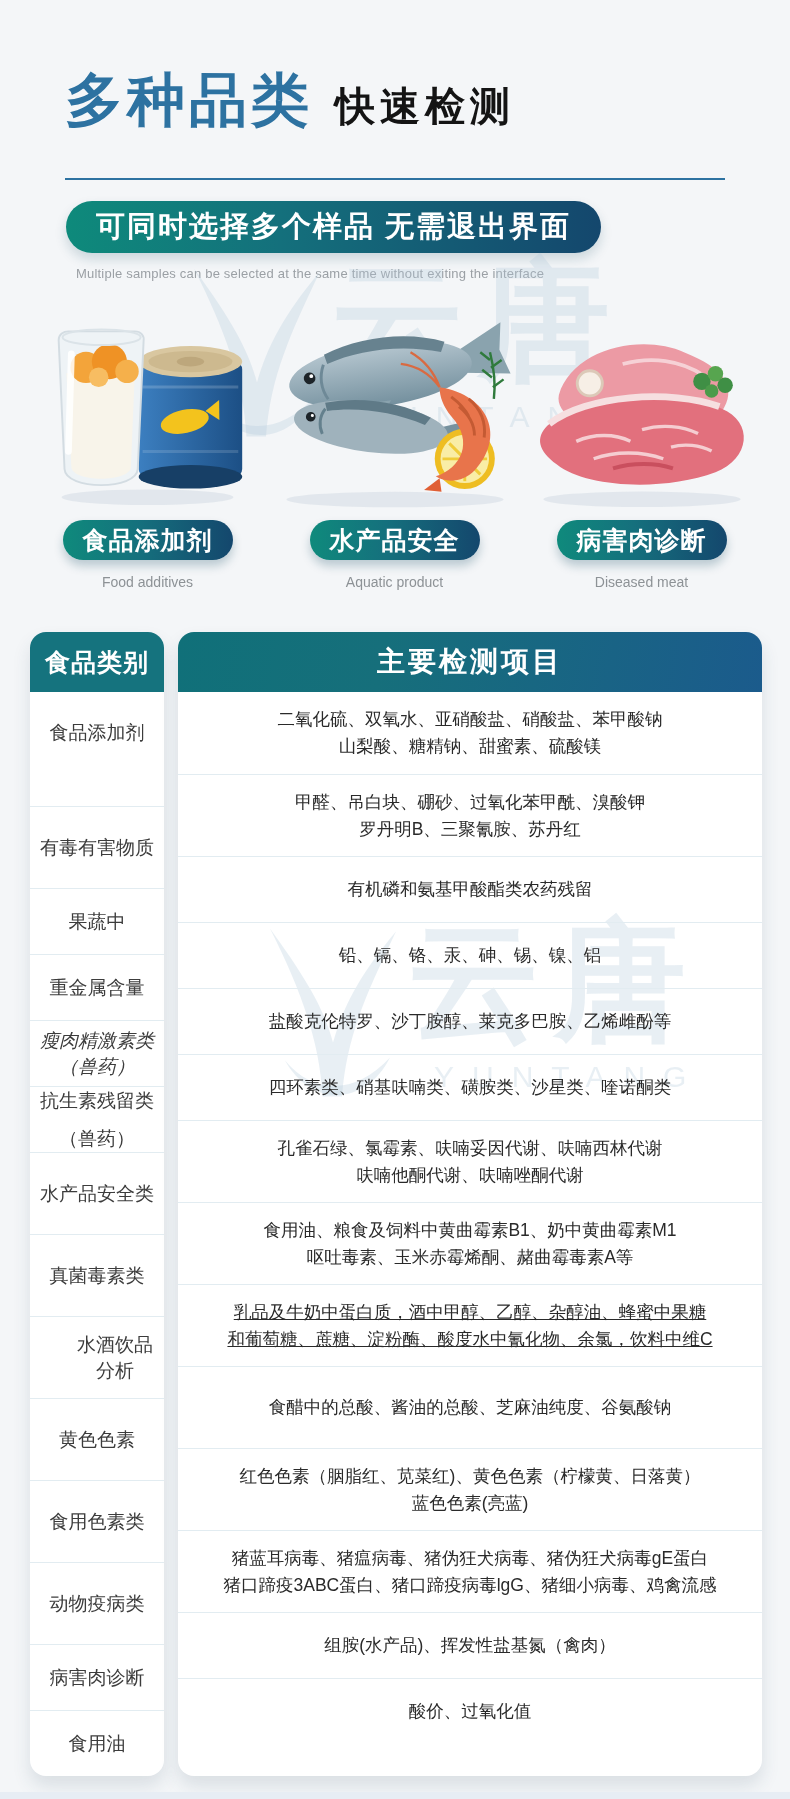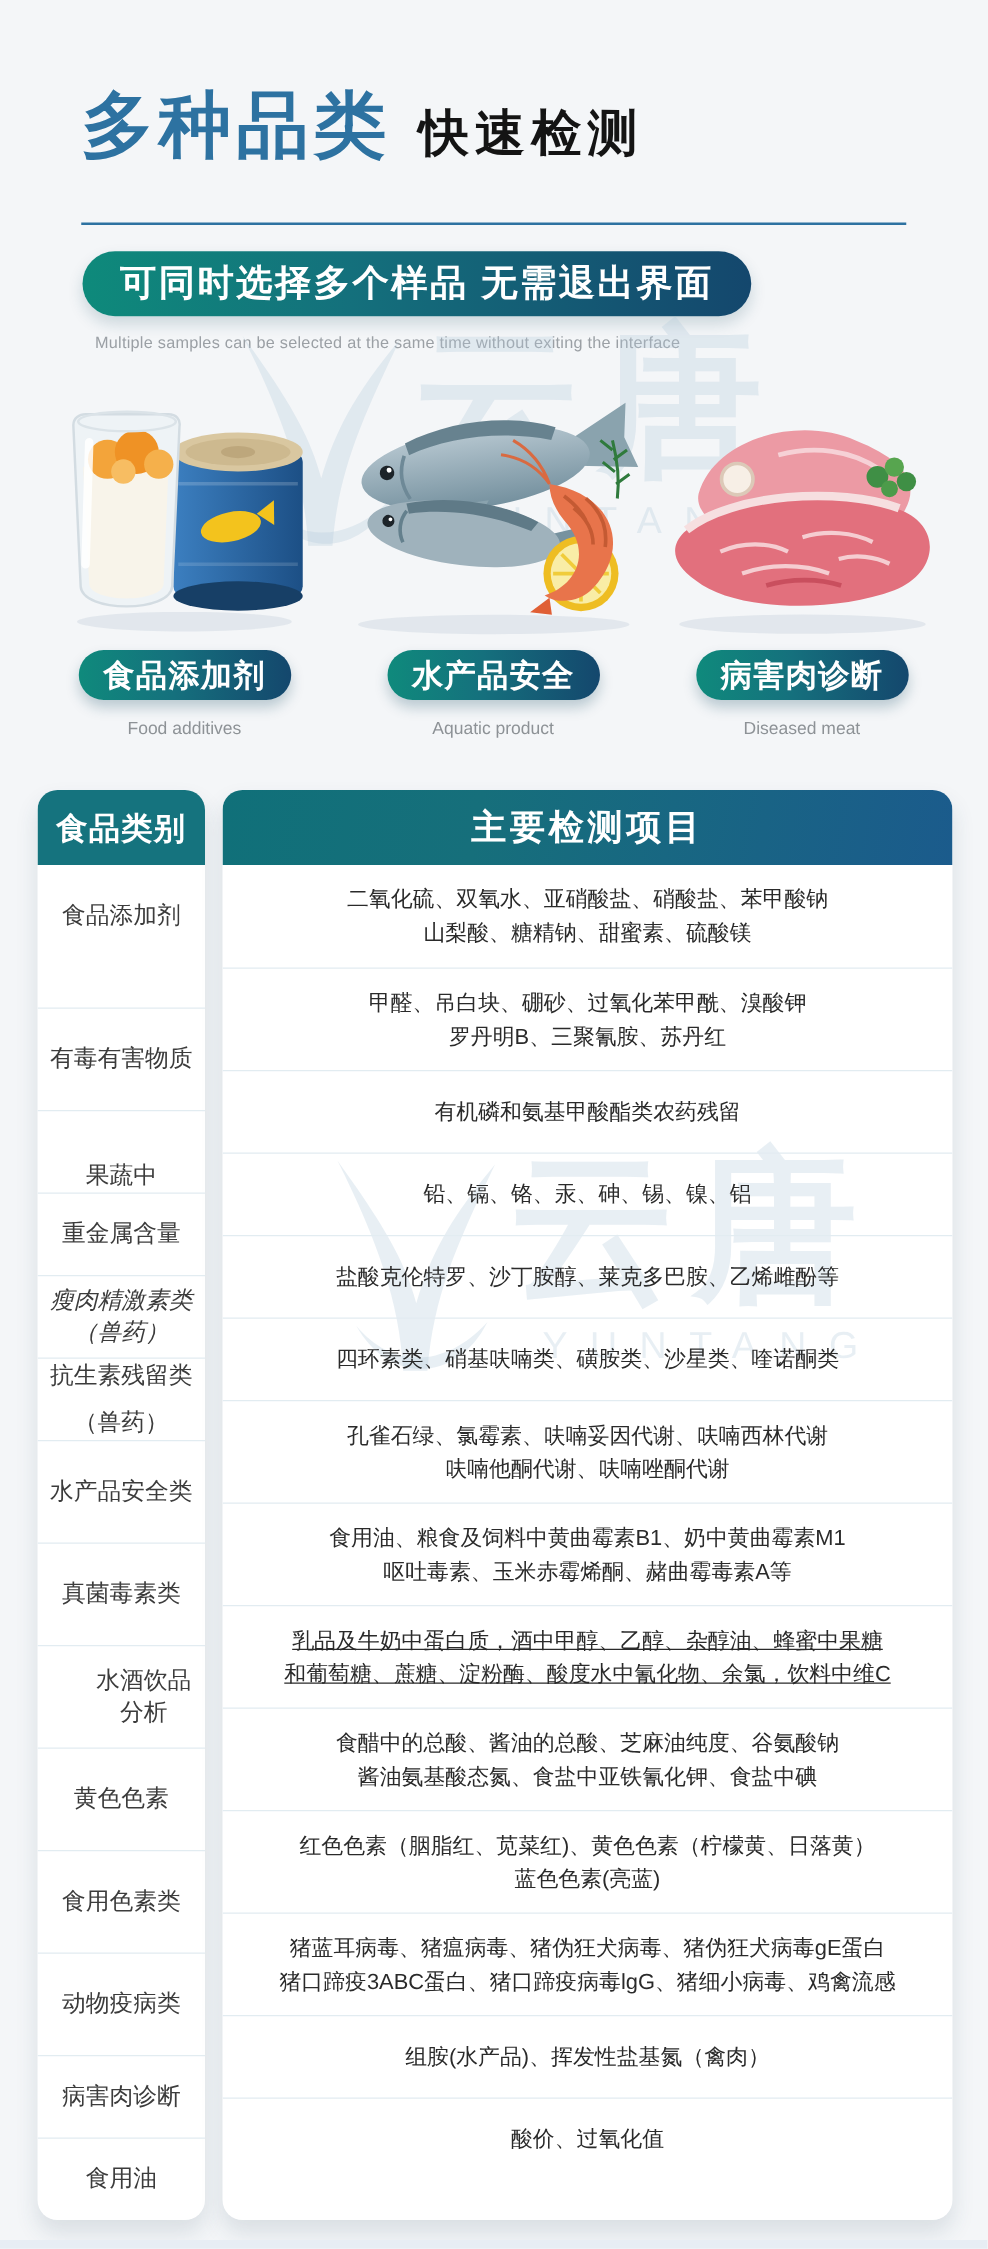--- a/index.html
+++ b/index.html
@@ -227,21 +227,21 @@
 <div class="tablewrap">
   <div class="tcol tcol-left">
     <div class="thead thead-left">食品类别</div>
     <div>
         <div class="trow tcat" style="height: 82px;">
           <div>食品添加剂</div>
         </div>
         <div class="trow tcat" style="height: 82px; margin-top: 32px;">
           <div>有毒有害物质</div>
         </div>
-        <div class="trow tcat" style="height: 66px; justify-content: flex-end;">
+        <div class="trow tcat" style="height: 66px;">
           <div>果蔬中</div>
         </div>
         <div class="trow tcat" style="height: 66px;">
           <div>重金属含量</div>
         </div>
         <div class="trow tcat" style="height: 66px; font-style: italic;">
           <div>瘦肉精激素类</div>
           <div>（兽药）</div>
         </div>
         <div class="trow tcat" style="height: 66px; gap: 12px;">
@@ -305,21 +305,20 @@
         <div class="trow titems" style="height: 82px;">
           <div>食用油、粮食及饲料中黄曲霉素B1、奶中黄曲霉素M1</div>
           <div>呕吐毒素、玉米赤霉烯酮、赭曲霉毒素A等</div>
         </div>
         <div class="trow titems" style="height: 82px; text-decoration: underline;">
           <div>乳品及牛奶中蛋白质，酒中甲醇、乙醇、杂醇油、蜂蜜中果糖</div>
           <div>和葡萄糖、蔗糖、淀粉酶、酸度水中氰化物、余氯，饮料中维C</div>
         </div>
         <div class="trow titems" style="height: 82px;">
           <div>食醋中的总酸、酱油的总酸、芝麻油纯度、谷氨酸钠</div>
-          <div>酱油氨基酸态氮、食盐中亚铁氰化钾、食盐中碘</div>
         </div>
         <div class="trow titems" style="height: 82px;">
           <div>红色色素（胭脂红、苋菜红)、黄色色素（柠檬黄、日落黄）</div>
           <div>蓝色色素(亮蓝)</div>
         </div>
         <div class="trow titems" style="height: 82px;">
           <div>猪蓝耳病毒、猪瘟病毒、猪伪狂犬病毒、猪伪狂犬病毒gE蛋白</div>
           <div>猪口蹄疫3ABC蛋白、猪口蹄疫病毒lgG、猪细小病毒、鸡禽流感</div>
         </div>
         <div class="trow titems" style="height: 66px;">

